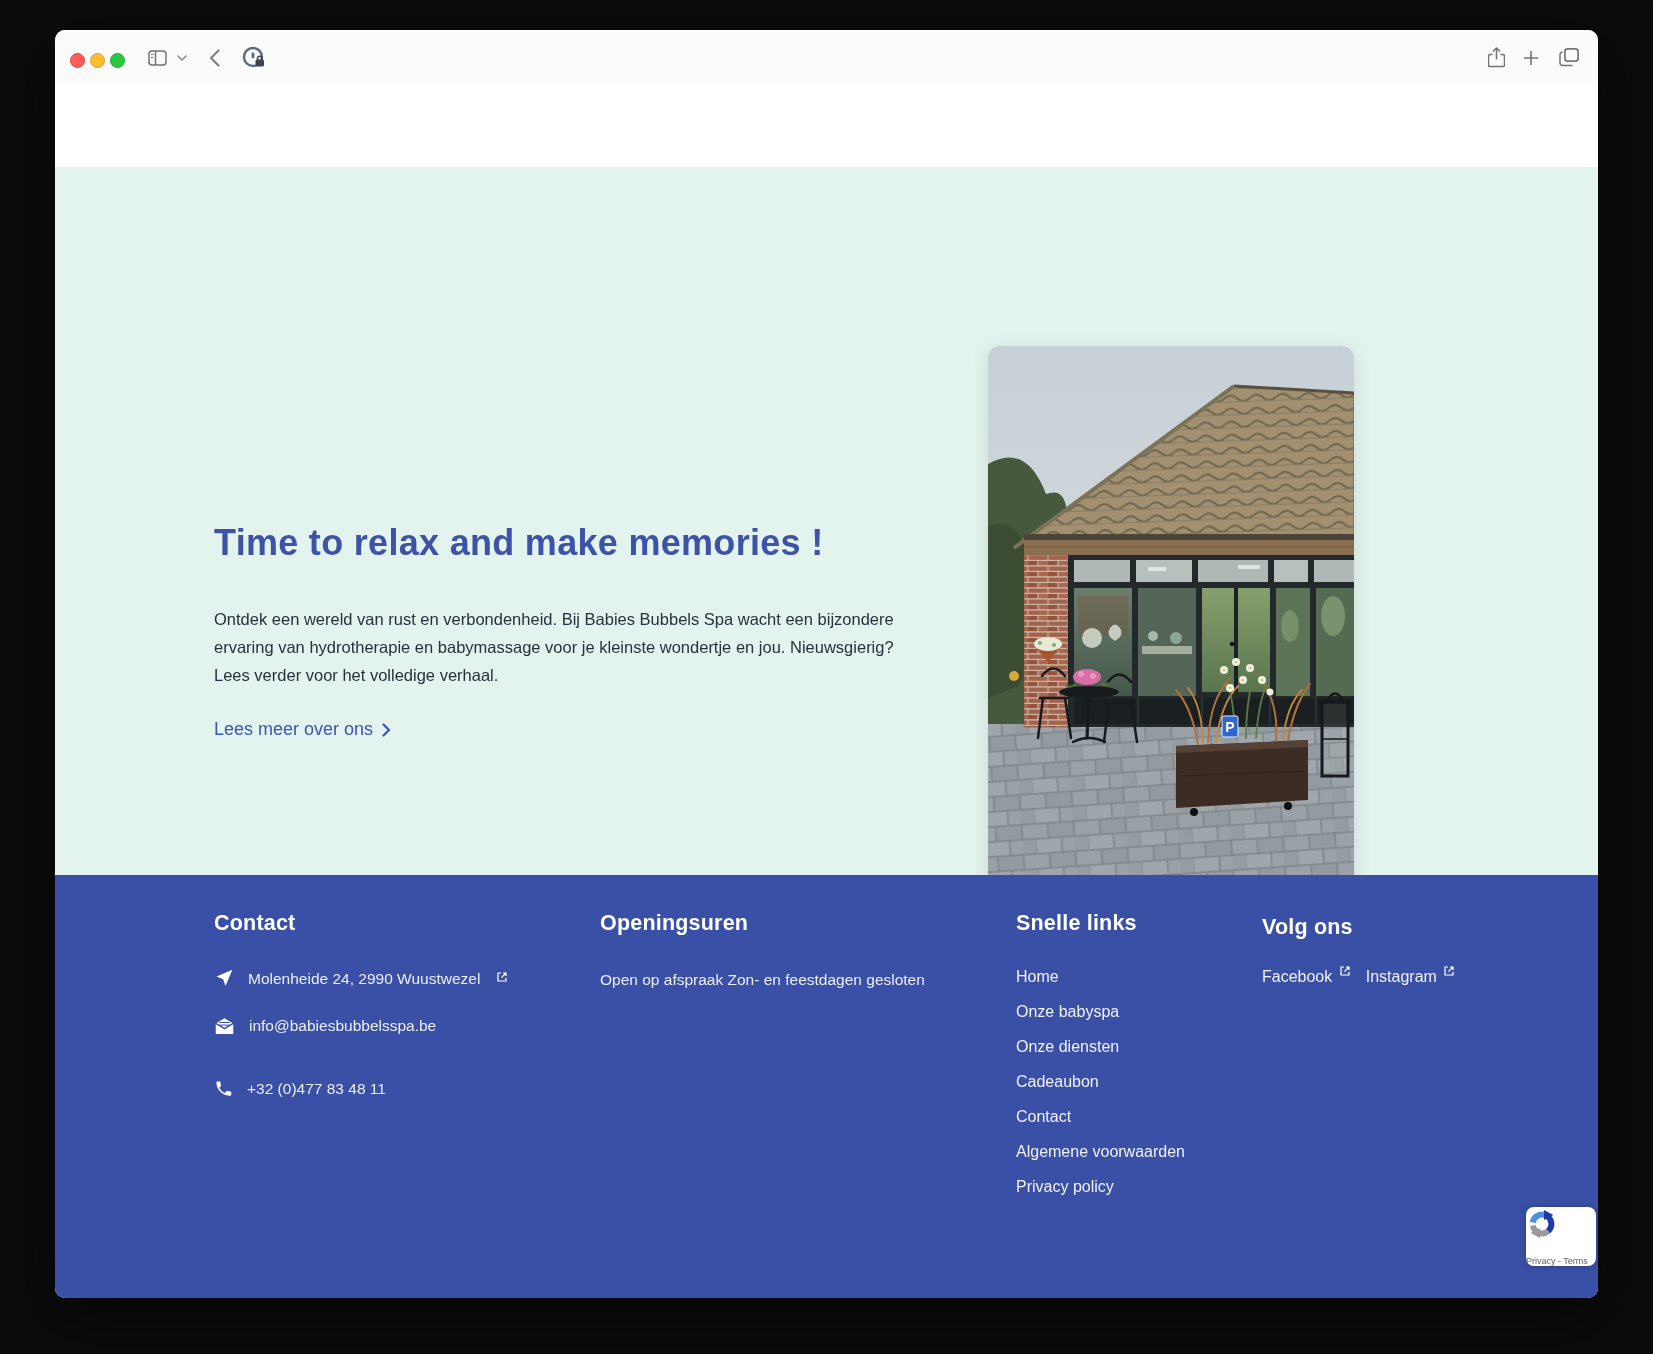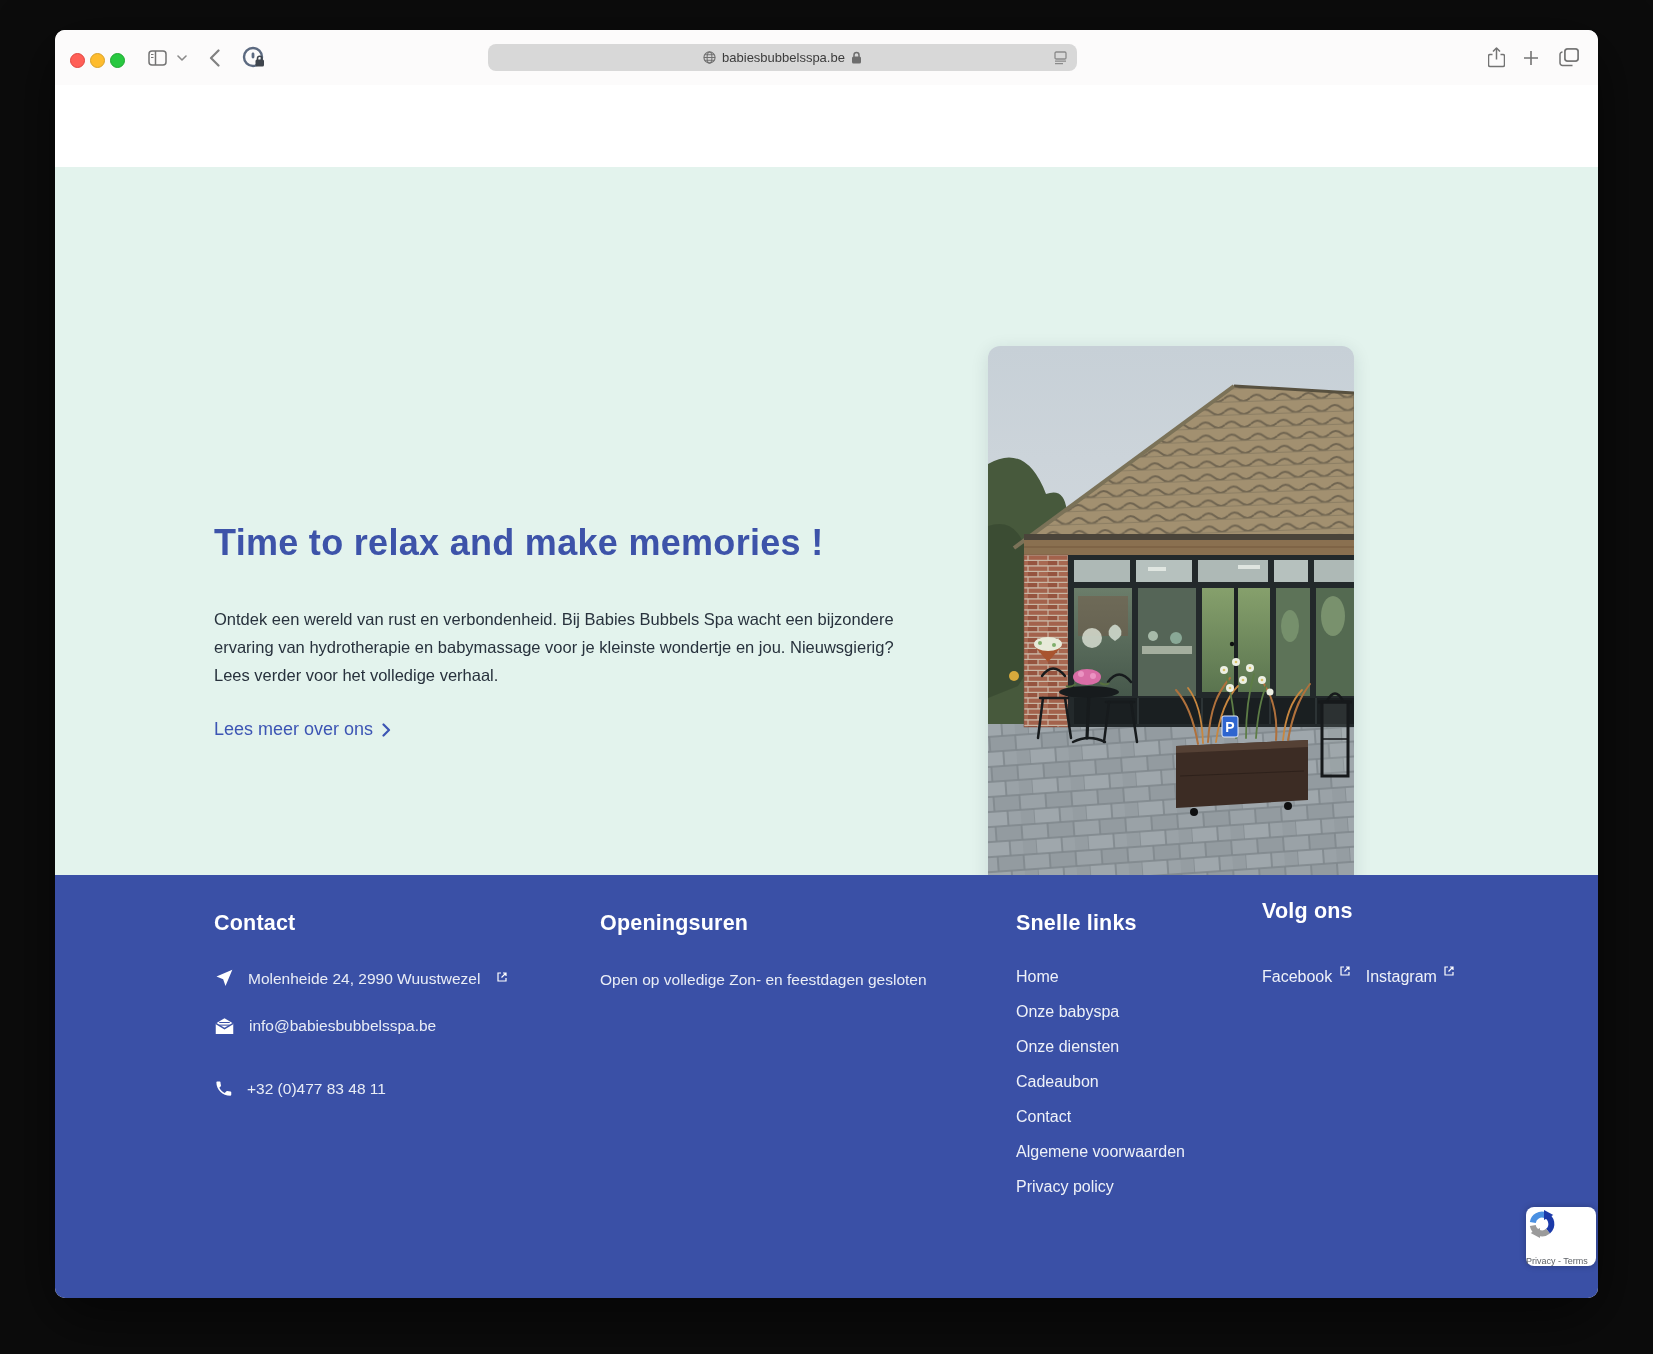--- a/index.html
+++ b/index.html
@@ -97,39 +97,20 @@
 
     <div class="chrome-ic" style="left:186px;width:26px;">
       <svg width="24" height="24" viewBox="0 0 24 24">
         <circle cx="11" cy="11" r="9" fill="none" stroke="#5c6a80" stroke-width="2.4"></circle>
         <rect x="9.6" y="6.5" width="2.8" height="6" rx="1.4" fill="#5c6a80"></rect>
         <rect x="13.5" y="13.5" width="8.5" height="7" rx="1.5" fill="#3f454d"></rect>
         <path d="M15.5 14 v-1.6 a2.2 2.2 0 0 1 4.4 0 V14" fill="none" stroke="#3f454d" stroke-width="1.6"></path>
       </svg>
     </div>
 
-    <div class="urlbar">
-      <svg width="13" height="13" viewBox="0 0 14 14">
-        <circle cx="7" cy="7" r="6" fill="none" stroke="#6f6f6f" stroke-width="1.2"></circle>
-        <ellipse cx="7" cy="7" rx="2.6" ry="6" fill="none" stroke="#6f6f6f" stroke-width="1.1"></ellipse>
-        <line x1="1" y1="7" x2="13" y2="7" stroke="#6f6f6f" stroke-width="1.1"></line>
-        <line x1="1.8" y1="4" x2="12.2" y2="4" stroke="#6f6f6f" stroke-width="1"></line>
-        <line x1="1.8" y1="10" x2="12.2" y2="10" stroke="#6f6f6f" stroke-width="1"></line>
-      </svg>
-      <span>babiesbubbelsspa.be</span>
-      <svg class="lockglyph" width="11" height="13" viewBox="0 0 11 13">
-        <rect x="1" y="5.5" width="9" height="7" rx="1.6" fill="#6d6d6d"></rect>
-        <path d="M3 6 V4 a2.5 2.5 0 0 1 5 0 V6" fill="none" stroke="#6d6d6d" stroke-width="1.5"></path>
-      </svg>
-      <svg class="reader" width="15" height="15" viewBox="0 0 15 15">
-        <rect x="2" y="2" width="11" height="7" rx="1.2" fill="none" stroke="#8a8a8a" stroke-width="1.3"></rect>
-        <line x1="2" y1="11.2" x2="13" y2="11.2" stroke="#8a8a8a" stroke-width="1.2"></line>
-        <line x1="2" y1="13.6" x2="10" y2="13.6" stroke="#8a8a8a" stroke-width="1.2"></line>
-      </svg>
-    </div>
 
     <div class="chrome-ic" style="left:1428px;width:26px;">
       <svg width="17" height="21" viewBox="0 0 17 21">
         <path d="M4.5 7.5 H2 a1.5 1.5 0 0 0 -1.5 1.5 v9 a1.5 1.5 0 0 0 1.5 1.5 h13 a1.5 1.5 0 0 0 1.5 -1.5 v-9 a1.5 1.5 0 0 0 -1.5 -1.5 H12.5" fill="none" stroke="#737373" stroke-width="1.5"></path>
         <line x1="8.5" y1="1.5" x2="8.5" y2="12.5" stroke="#737373" stroke-width="1.5"></line>
         <polyline points="5,4.5 8.5,1 12,4.5" fill="none" stroke="#737373" stroke-width="1.5" stroke-linejoin="round"></polyline>
       </svg>
     </div>
 
     <div class="chrome-ic" style="left:1464px;width:24px;">
@@ -349,34 +330,34 @@
     </div>
 
     <div class="frow" style="left:159px;top:204px;">
       <svg width="19" height="19" viewBox="0 0 24 24">
         <path d="M6.6 10.8c1.5 3 3.9 5.4 6.9 6.9l2.3-2.3c.3-.3.7-.4 1.1-.2 1.2.4 2.6.6 3.9.6.6 0 1 .4 1 1V20c0 .6-.4 1-1 1C10.6 21 3 13.4 3 4c0-.6.4-1 1-1h3.2c.6 0 1 .4 1 1 0 1.4.2 2.7.6 3.9.1.4 0 .8-.2 1.1l-2.3 2.3z" fill="#ffffff"></path>
       </svg>
       <span>+32 (0)477 83 48 11</span>
     </div>
 
     <h3 class="fh" style="left:545px;top:36px;">Openingsuren</h3>
-    <div class="hours">Open op volledige Zon- en feestdagen gesloten</div>
+    <div class="hours">Open op afspraak Zon- en feestdagen gesloten</div>
 
     <h3 class="fh" style="left:961px;top:36px;">Snelle links</h3>
     <div class="qcol">
       <a class="flink">Home</a>
       <a class="flink">Onze babyspa</a>
       <a class="flink">Onze diensten</a>
       <a class="flink">Cadeaubon</a>
       <a class="flink">Contact</a>
       <a class="flink">Algemene voorwaarden</a>
       <a class="flink">Privacy policy</a>
     </div>
 
-    <h3 class="fh" style="left:1207px;top:24px;">Volg ons</h3>
+    <h3 class="fh" style="left:1207px;top:40px;">Volg ons</h3>
     <div class="scol">
       <span class="flink">
         <span>Facebook</span>
         <svg class="ext" width="10" height="10" viewBox="0 0 10 10">
           <path d="M4 1 H1 V9 H9 V6" fill="none" stroke="#ffffff" stroke-width="1.2"></path>
           <path d="M6 1 H9 V4 M9 1 L4.5 5.5" fill="none" stroke="#ffffff" stroke-width="1.2"></path>
         </svg>
       </span>
       <span class="flink">
         <span>Instagram</span>

